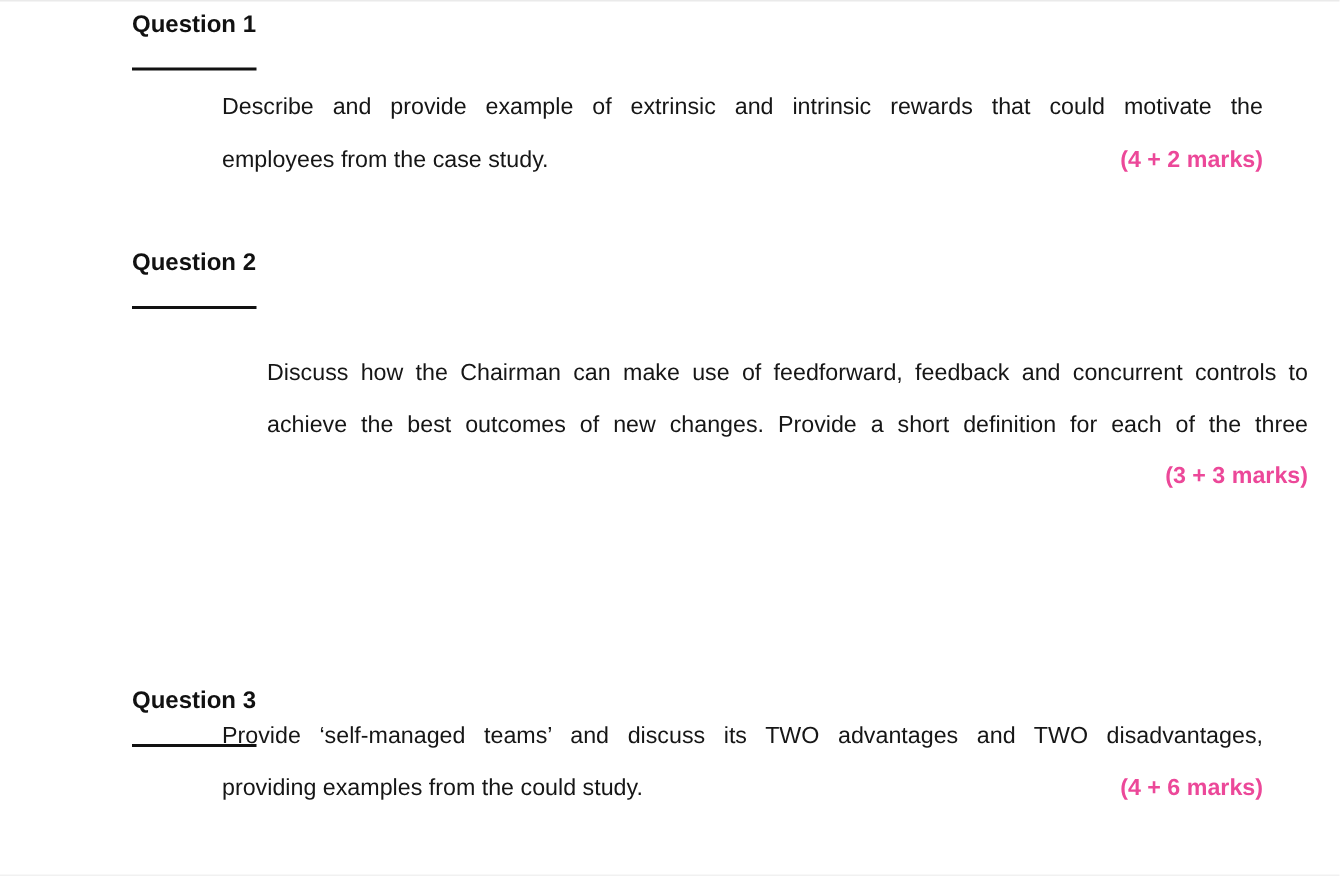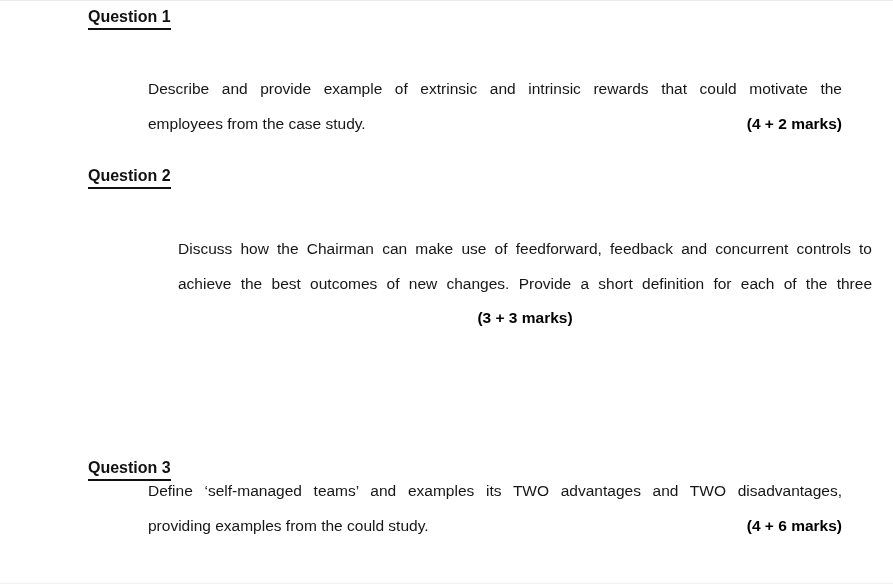--- a/index.html
+++ b/index.html
@@ -27,21 +27,21 @@
     left: 88px;
     margin: 0;
     font-size: 16px;
     font-weight: bold;
     color: #111111;
     line-height: 20px;
   }
   .q-heading .underline {
     display: inline-block;
     border-bottom: 2px solid #111111;
-    padding-bottom: 1px;
+    padding-bottom: 18px;
   }
   .q-body {
     position: absolute;
     left: 148px;
     width: 694px;
     font-size: 15.5px;
     line-height: 34.6px;
     color: #161616;
   }
   .jline {
@@ -49,27 +49,27 @@
     text-align-last: justify;
   }
   .row-between {
     display: flex;
     justify-content: space-between;
     align-items: center;
   }
   .marks {
     font-weight: bold;
     white-space: nowrap;
-    color: #000000;
+    color: #ec4899;
   }
   .marks-row {
-    text-align: center;
+    text-align: right;
   }
   #heading-1 { top: 6px; }
-  #body-1    { top: 71px; }
+  #body-1    { top: 54px; }
   #heading-2 { top: 165px; }
   #body-2    { top: 231px; margin-left: 30px; }
   #heading-3 { top: 409px; margin-top: 48px; }
   #body-3    { top: 473px; }
 </style>
 </head>
 <body>
 
 <div class="page">
 
@@ -92,20 +92,20 @@
     <div class="jline">achieve the best outcomes of new changes. Provide a short definition for each of the three</div>
     <div class="marks-row">
       <span class="marks">(3 + 3 marks)</span>
     </div>
   </div>
 
   <h2 class="q-heading" id="heading-3">
     <span class="underline">Question 3</span>
   </h2>
   <div class="q-body" id="body-3">
-    <div class="jline">Define ‘self-managed teams’ and examples its TWO advantages and TWO disadvantages,</div>
+    <div class="jline">Provide ‘self-managed teams’ and discuss its TWO advantages and TWO disadvantages,</div>
     <div class="row-between">
       <span>providing examples from the could study.</span>
       <span class="marks">(4 + 6 marks)</span>
     </div>
   </div>
 
 </div>
 
 </body></html>

